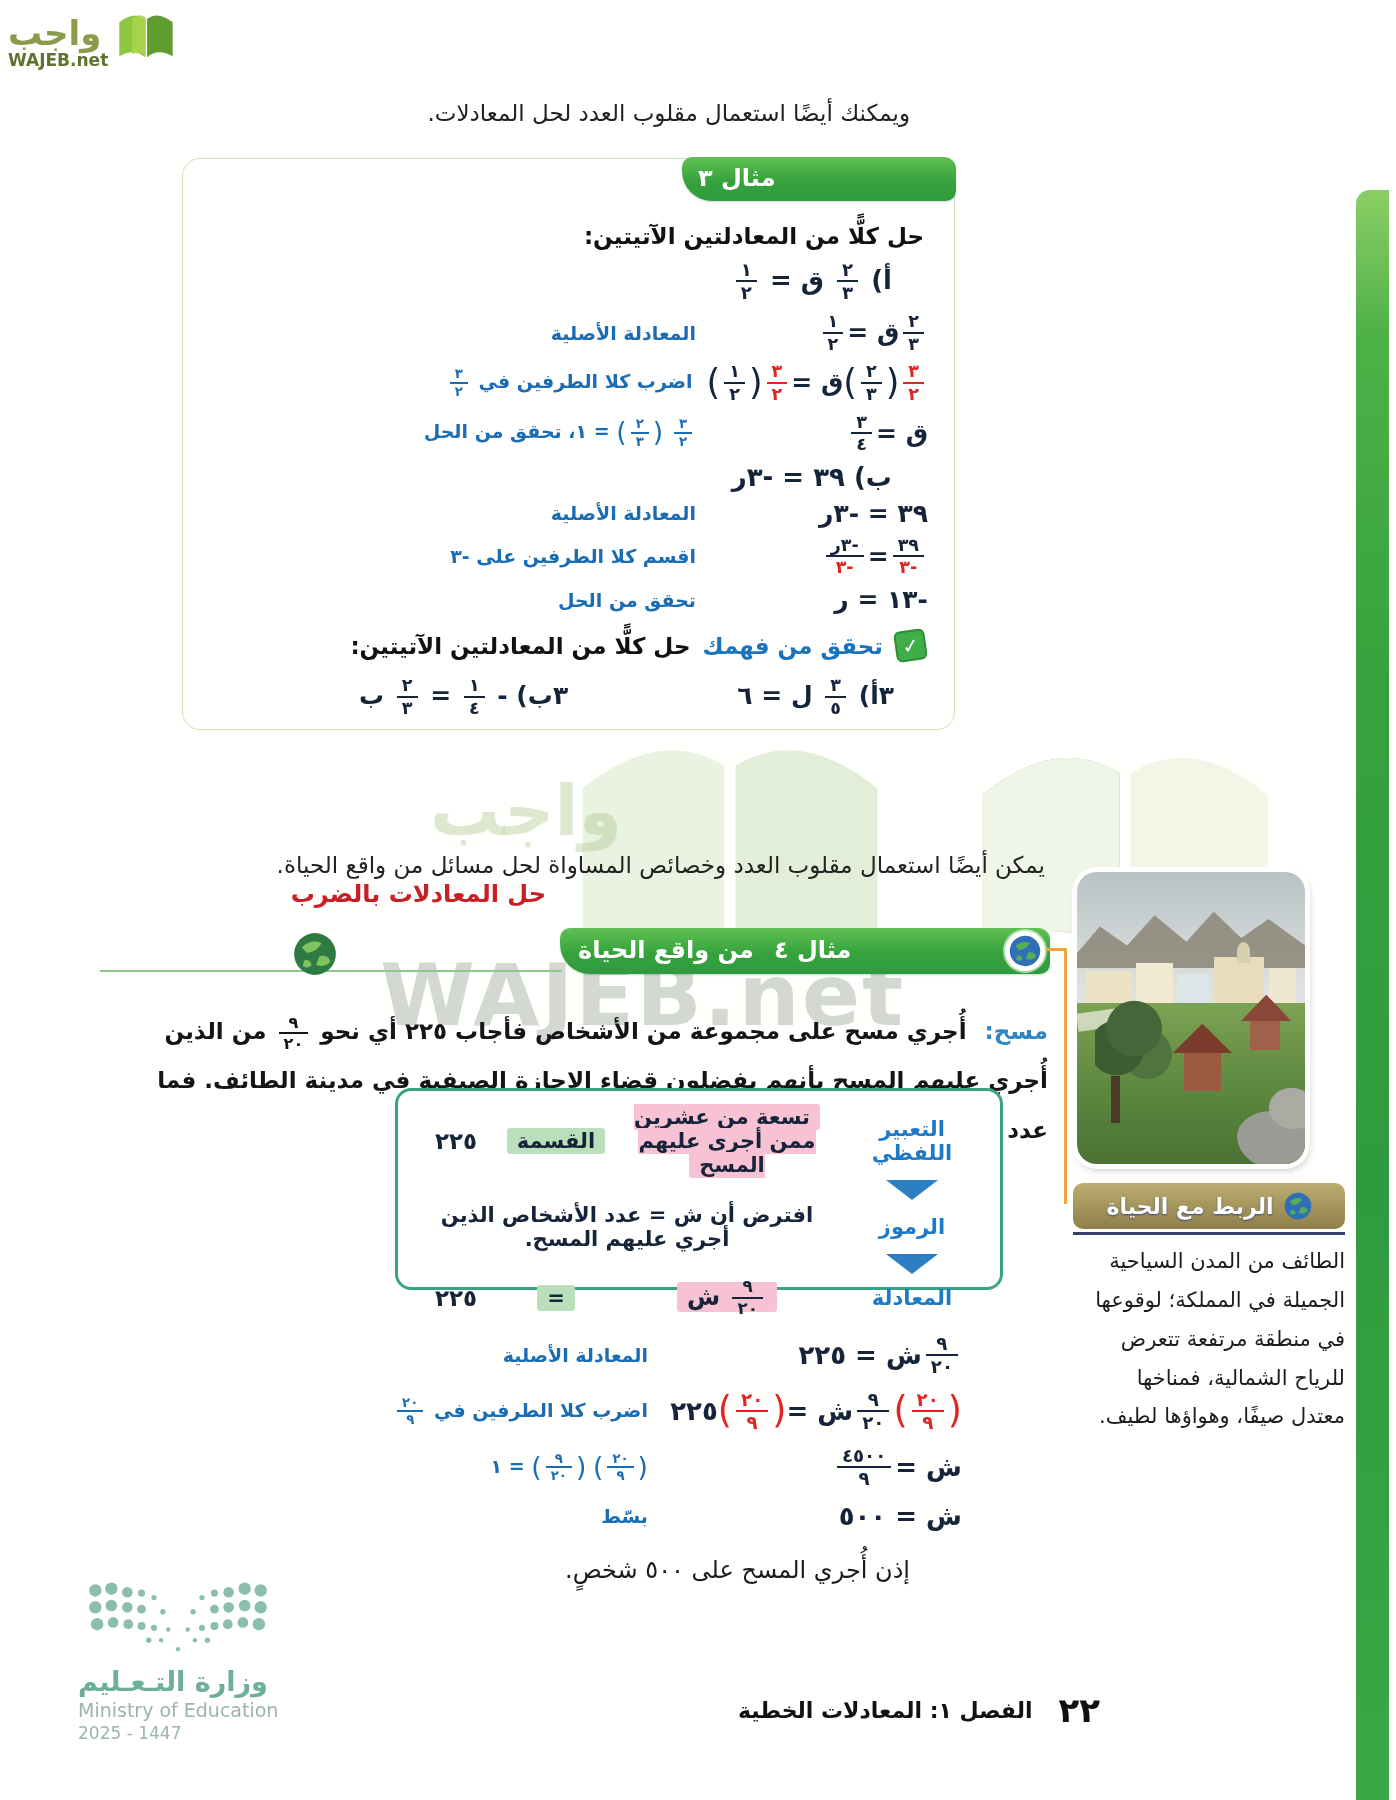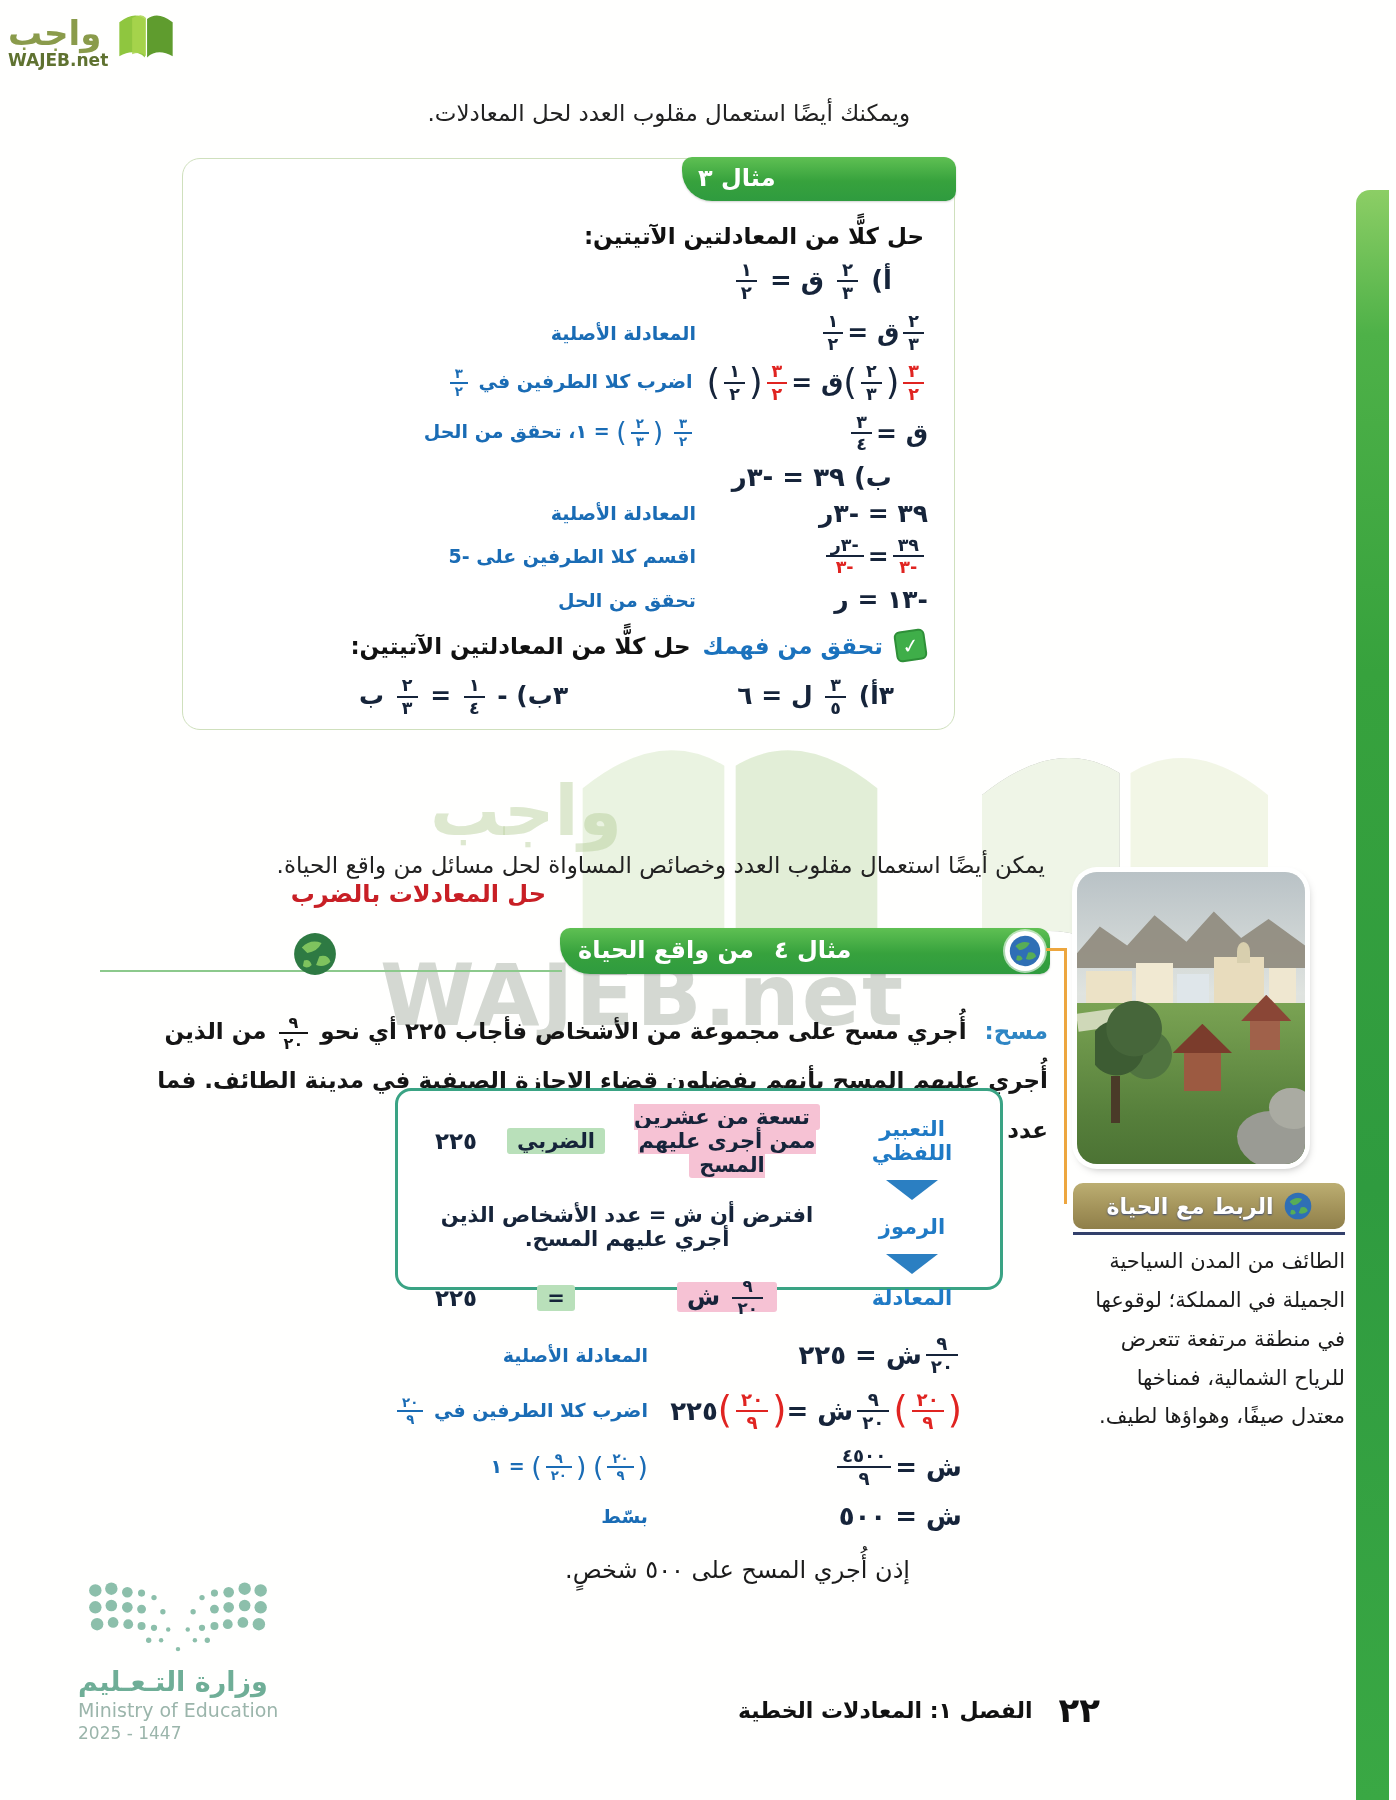--- a/index.html
+++ b/index.html
@@ -212,21 +212,21 @@
         <div class="note">المعادلة الأصلية</div>
       </div>
       <div class="step">
         <div class="eq"><span class="frac">
               <span class="fn">٣٩</span>
               <span class="fd"><span class="red">-٣</span></span>
             </span> = <span class="frac">
               <span class="fn">-٣ر</span>
               <span class="fd"><span class="red">-٣</span></span>
             </span></div>
-        <div class="note">اقسم كلا الطرفين على -5</div>
+        <div class="note">اقسم كلا الطرفين على -٣</div>
       </div>
       <div class="step">
         <div class="eq">-١٣ = ر</div>
         <div class="note">تحقق من الحل</div>
       </div>
 
       <div class="checkrow">
         <span class="chkicon">✓</span>
         <span class="chklabel">تحقق من فهمك</span>
         <span class="chkprompt">حل كلًّا من المعادلتين الآتيتين:</span>
@@ -275,21 +275,21 @@
           <span class="fn">٩</span>
           <span class="fd">٢٠</span>
         </span> من الذين أُجري عليهم المسح بأنهم يفضلون قضاء الإجازة الصيفية في مدينة الطائف. فما عدد الذين أُجري عليهم المسح؟</span>
   </p>
 
   <div class="concept">
     <div class="crow">
       <div class="clabel">التعبير اللفظي</div>
       <div class="ccontent">
         <span class="cs1"><span class="hl-pink">تسعة من عشرين ممن أجري عليهم المسح</span></span>
-        <span class="cs2"><span class="hl-green">الضربي</span></span>
+        <span class="cs2"><span class="hl-green">القسمة</span></span>
         <span class="cs3">٢٢٥</span>
       </div>
     </div>
     <div class="crow">
         <div class="clabel">
           <div class="tri"></div>
         </div>
         <div class="ccontent"></div>
       </div>
     <div class="crow">

